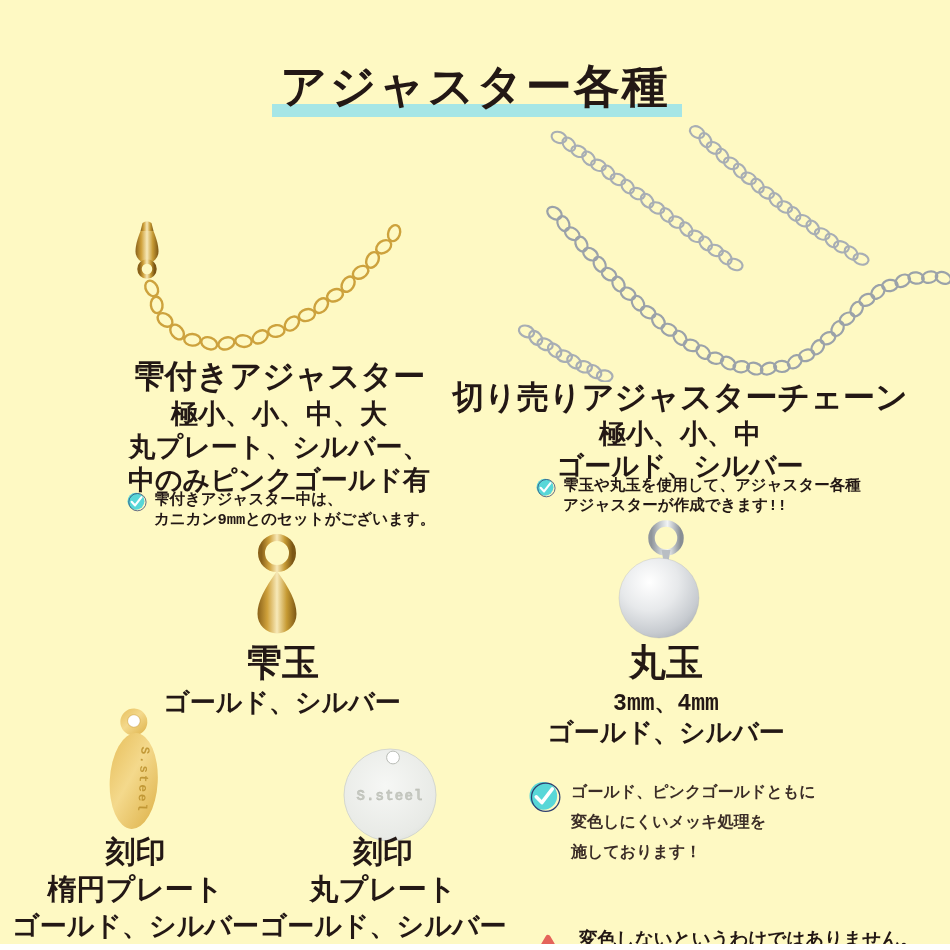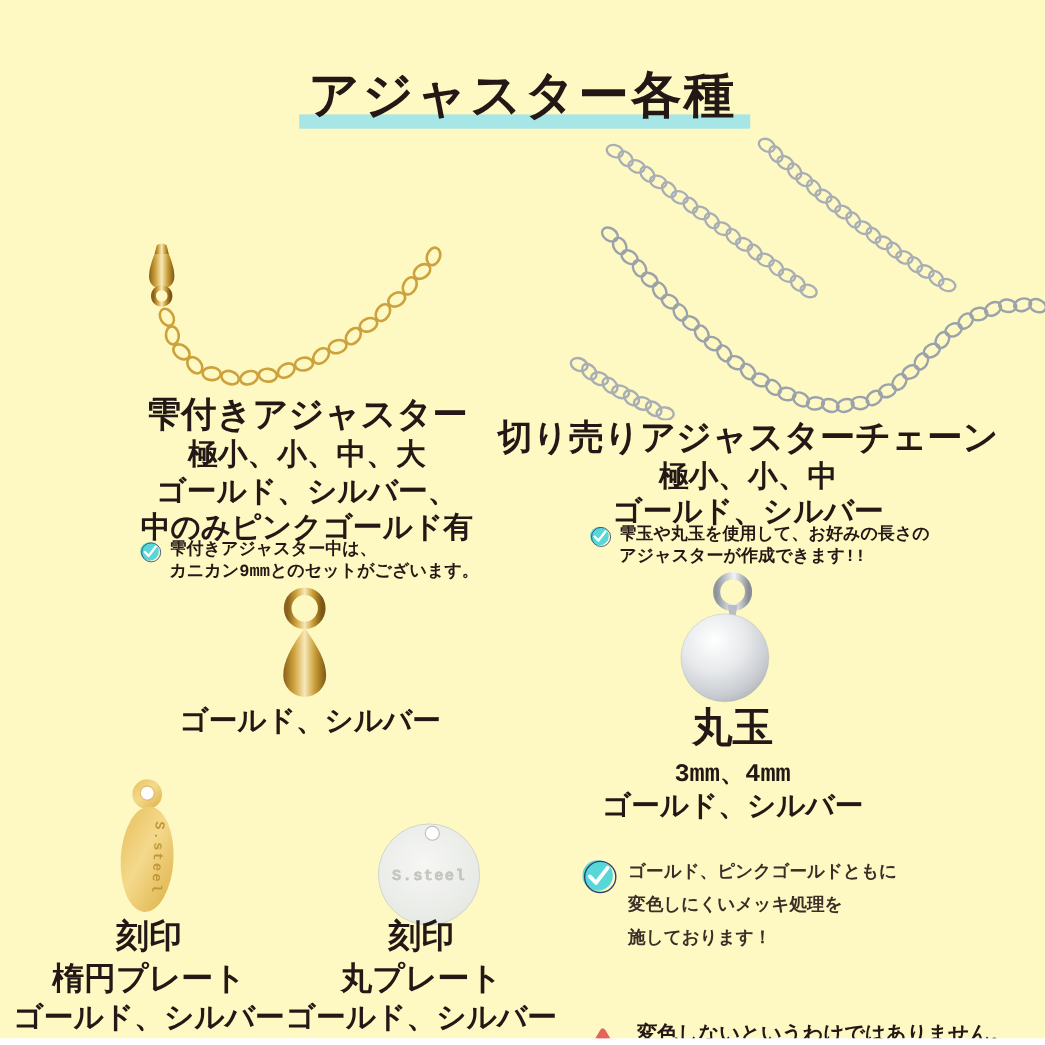--- a/index.html
+++ b/index.html
@@ -211,21 +211,21 @@
       <ellipse rx="7.8" ry="5.6" fill="none" stroke="#a8aeb4" stroke-width="2.2" transform="translate(48.2 240.2) rotate(14.1)"></ellipse>
       <ellipse rx="7.8" ry="5.6" fill="none" stroke="#a8aeb4" stroke-width="2.2" transform="translate(58.1 245.7) rotate(44.3)"></ellipse>
       <ellipse rx="7.8" ry="5.6" fill="none" stroke="#a8aeb4" stroke-width="2.2" transform="translate(68.1 250.8) rotate(10.2)"></ellipse>
       <ellipse rx="7.8" ry="5.6" fill="none" stroke="#a8aeb4" stroke-width="2.2" transform="translate(78.3 255.6) rotate(40.0)"></ellipse>
       <ellipse rx="7.8" ry="5.6" fill="none" stroke="#a8aeb4" stroke-width="2.2" transform="translate(88.7 260.0) rotate(5.5)"></ellipse>
     </svg>
 
   <div class="abs center" style="left:44px;top:358px;width:470px">
     <div class="prod-head">雫付きアジャスター</div>
     <div class="prod-line">極小、小、中、大</div>
-    <div class="prod-line">ゴールド、シルバー、</div>
+    <div class="prod-line">丸プレート、シルバー、</div>
     <div class="prod-line">中のみピンクゴールド有</div>
   </div>
 
   <div class="abs note" style="left:126px;top:491px">
     <svg class="check-sm" viewBox="0 0 32 32">
         <use href="#sym-check"></use>
       </svg>
     <div class="note-text">
       <div>雫付きアジャスター中は、</div>
       <div>カニカン9mmとのセットがございます。</div>
@@ -236,31 +236,32 @@
     <div class="prod-head" style="line-height:40px">切り売りアジャスターチェーン</div>
     <div class="prod-line">極小、小、中</div>
     <div class="prod-line" style="line-height:30px">ゴールド、シルバー</div>
   </div>
 
   <div class="abs note" style="left:535px;top:477px">
     <svg class="check-sm" viewBox="0 0 32 32">
         <use href="#sym-check"></use>
       </svg>
     <div class="note-text">
-      <div>雫玉や丸玉を使用して、お好みの長さの</div>
+      <div>雫玉や丸玉を使用して、アジャスター各種</div>
       <div>アジャスターが作成できます!!</div>
     </div>
   </div>
 
   <svg class="abs" style="left:205px;top:526px" width="150" height="125" viewBox="0 0 150 125">
     <circle cx="72" cy="27" r="15.5" fill="none" stroke="url(#gold-x)" stroke-width="7"></circle>
     <path d="M72 45 C60 62 52.5 75 52.5 88 A19.5 19.5 0 0 0 91.5 88 C91.5 75 84 62 72 45 Z" fill="url(#gold-x)"></path>
   </svg>
 
   <div class="abs center" style="left:82px;top:642px;width:400px">
+    <div class="bead-name">雫玉</div>
     <div class="bead-line">ゴールド、シルバー</div>
   </div>
 
   <svg class="abs" style="left:592px;top:512px" width="175" height="135" viewBox="0 0 175 135">
     <circle cx="74" cy="26" r="14.5" fill="none" stroke="url(#silver-x)" stroke-width="6.5"></circle>
     <path d="M69.5 38 L78.5 38 L76.5 49 L71.5 49 Z" fill="#b9bec3"></path>
     <circle cx="67" cy="86" r="40" fill="url(#silver-ball)" stroke="#9aa0a6" stroke-width="0.5" stroke-opacity="0.5"></circle>
   </svg>
 
   <div class="abs center" style="left:466px;top:642px;width:400px">

